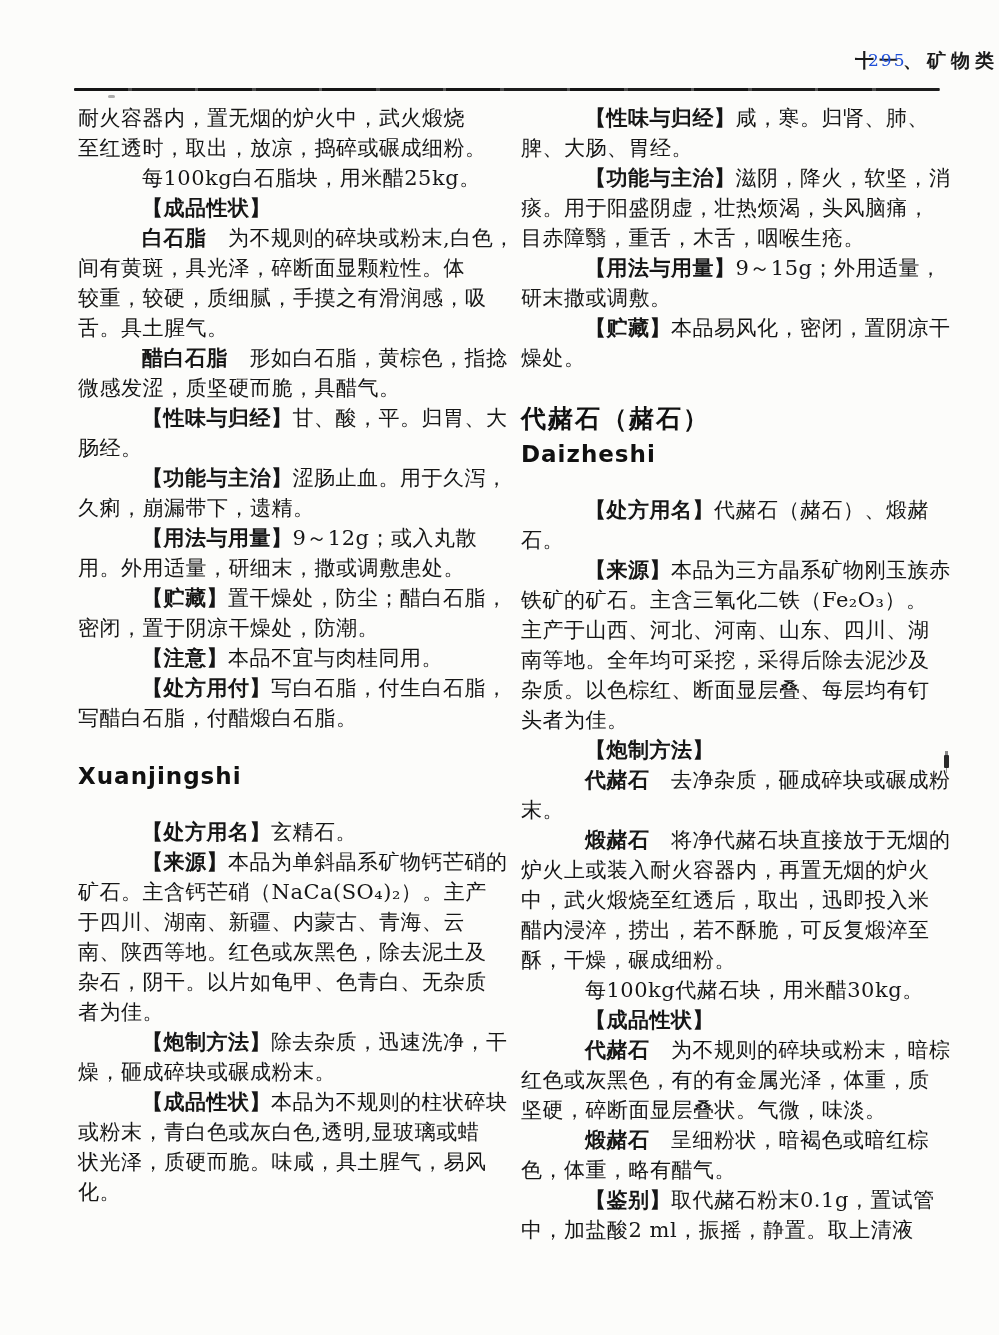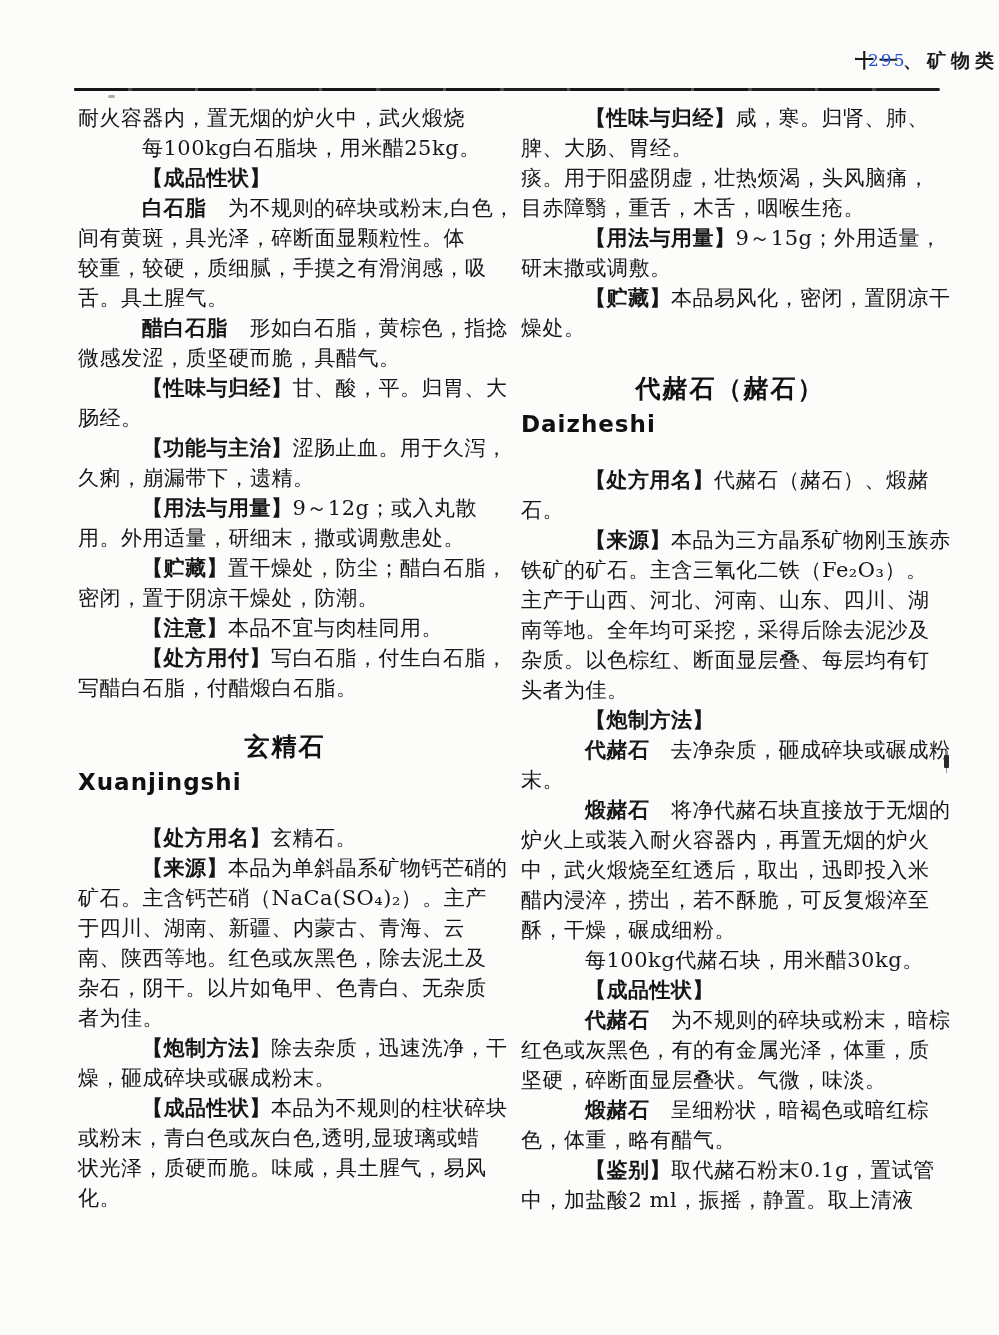--- a/index.html
+++ b/index.html
@@ -32,21 +32,21 @@
   }
   .col-left{left:78px;width:414px;}
   .col-right{left:521px;width:418px;}
   .line{height:30px;white-space:nowrap;letter-spacing:0.5px;}
   .line.indent{padding-left:64px;}
   .lbl{
     font-family:"DejaVu Sans","Liberation Sans",sans-serif;
     font-weight:700;letter-spacing:0.5px;
   }
   .h1{
-    height:36px;line-height:36px;text-align:center;
+    height:36px;line-height:36px;
     font-family:"DejaVu Sans","Liberation Sans",sans-serif;
     font-size:25px;font-weight:700;letter-spacing:2px;color:#111;
   }
   .h2{
     height:36px;line-height:34px;
     font-family:"DejaVu Sans","Liberation Sans",sans-serif;
     font-size:23px;font-weight:700;letter-spacing:1px;color:#111;
   }
   .gap{width:100%;}
   .artifact{position:absolute;background:#2a2a2a;}
@@ -56,60 +56,61 @@
 </head>
 <body>
 
 <div class="page">
   <div class="running-head">十一、矿物类</div>
   <div class="page-number">295</div>
   <div class="head-rule"></div>
 
   <div class="col col-left">
       <div class="line">耐火容器内，置无烟的炉火中，武火煅烧</div>
+      <div class="line">至红透时，取出，放凉，捣碎或碾成细粉。</div>
       <div class="line indent">每100kg白石脂块，用米醋25kg。</div>
       <div class="line indent"><span class="lbl">【成品性状】</span></div>
       <div class="line indent"><span class="lbl">白石脂</span>　为不规则的碎块或粉末,白色，</div>
       <div class="line">间有黄斑，具光泽，碎断面显颗粒性。体</div>
       <div class="line">较重，较硬，质细腻，手摸之有滑润感，吸</div>
       <div class="line">舌。具土腥气。</div>
       <div class="line indent"><span class="lbl">醋白石脂</span>　形如白石脂，黄棕色，指捻</div>
       <div class="line">微感发涩，质坚硬而脆，具醋气。</div>
       <div class="line indent"><span class="lbl">【性味与归经】</span>甘、酸，平。归胃、大</div>
       <div class="line">肠经。</div>
       <div class="line indent"><span class="lbl">【功能与主治】</span>涩肠止血。用于久泻，</div>
       <div class="line">久痢，崩漏带下，遗精。</div>
       <div class="line indent"><span class="lbl">【用法与用量】</span>9～12g；或入丸散</div>
       <div class="line">用。外用适量，研细末，撒或调敷患处。</div>
       <div class="line indent"><span class="lbl">【贮藏】</span>置干燥处，防尘；醋白石脂，</div>
       <div class="line">密闭，置于阴凉干燥处，防潮。</div>
       <div class="line indent"><span class="lbl">【注意】</span>本品不宜与肉桂同用。</div>
       <div class="line indent"><span class="lbl">【处方用付】</span>写白石脂，付生白石脂，</div>
       <div class="line">写醋白石脂，付醋煅白石脂。</div>
       <div class="gap" style="height: 26px;"></div>
-      <div class="h1">玄精石</div>
       <div class="h2">Xuanjingshi</div>
       <div class="gap" style="height: 22px;"></div>
       <div class="line indent"><span class="lbl">【处方用名】</span>玄精石。</div>
       <div class="line indent"><span class="lbl">【来源】</span>本品为单斜晶系矿物钙芒硝的</div>
       <div class="line">矿石。主含钙芒硝（NaCa(SO₄)₂）。主产</div>
       <div class="line">于四川、湖南、新疆、内蒙古、青海、云</div>
       <div class="line">南、陕西等地。红色或灰黑色，除去泥土及</div>
       <div class="line">杂石，阴干。以片如龟甲、色青白、无杂质</div>
       <div class="line">者为佳。</div>
       <div class="line indent"><span class="lbl">【炮制方法】</span>除去杂质，迅速洗净，干</div>
       <div class="line">燥，砸成碎块或碾成粉末。</div>
       <div class="line indent"><span class="lbl">【成品性状】</span>本品为不规则的柱状碎块</div>
       <div class="line">或粉末，青白色或灰白色,透明,显玻璃或蜡</div>
       <div class="line">状光泽，质硬而脆。味咸，具土腥气，易风</div>
       <div class="line">化。</div>
     </div>
   <div class="col col-right">
       <div class="line indent"><span class="lbl">【性味与归经】</span>咸，寒。归肾、肺、</div>
       <div class="line">脾、大肠、胃经。</div>
+      <div class="line indent"><span class="lbl">【功能与主治】</span>滋阴，降火，软坚，消</div>
       <div class="line">痰。用于阳盛阴虚，壮热烦渴，头风脑痛，</div>
       <div class="line">目赤障翳，重舌，木舌，咽喉生疮。</div>
       <div class="line indent"><span class="lbl">【用法与用量】</span>9～15g；外用适量，</div>
       <div class="line">研末撒或调敷。</div>
       <div class="line indent"><span class="lbl">【贮藏】</span>本品易风化，密闭，置阴凉干</div>
       <div class="line">燥处。</div>
       <div class="gap" style="height: 28px;"></div>
       <div class="h1">代赭石（赭石）</div>
       <div class="h2">Daizheshi</div>
       <div class="gap" style="height: 22px;"></div>

